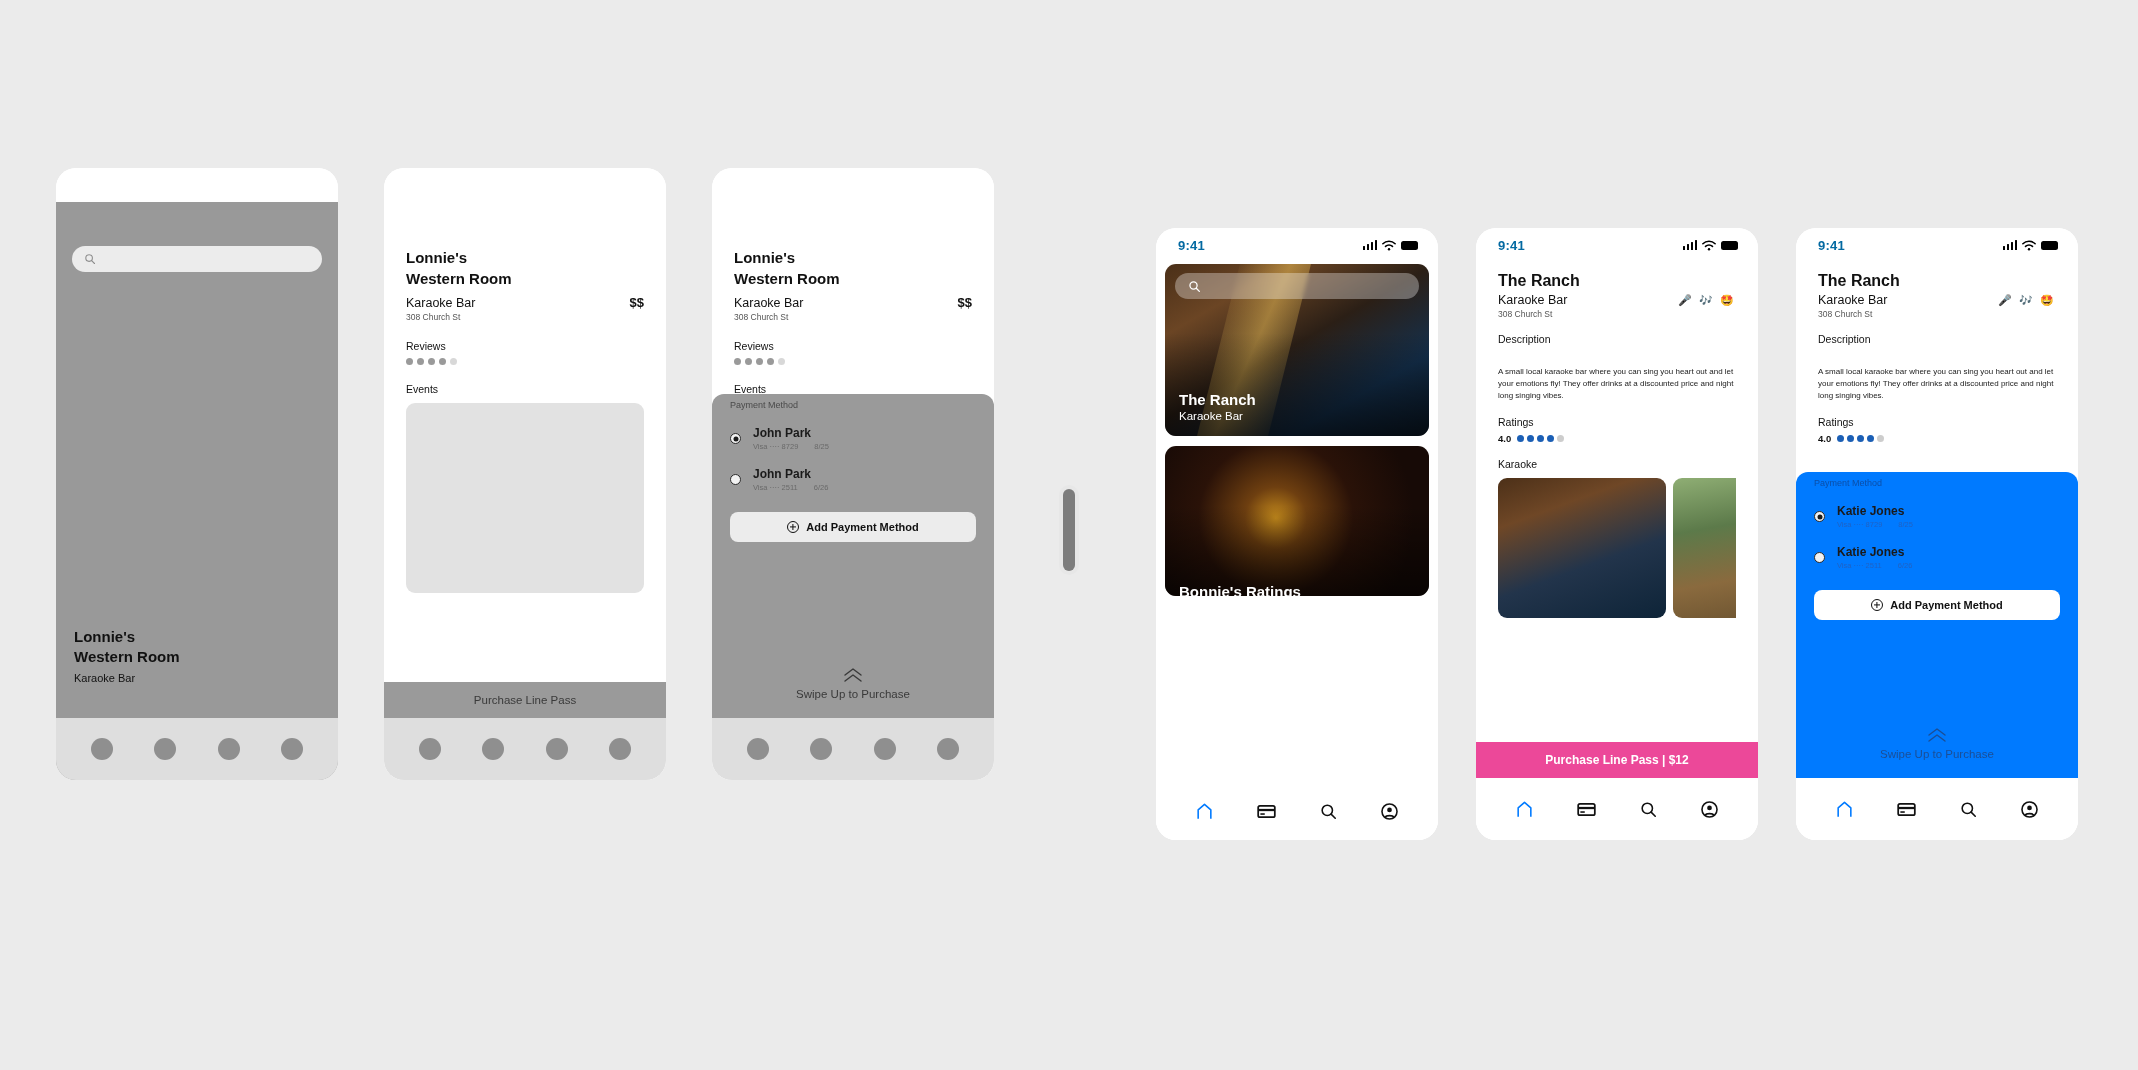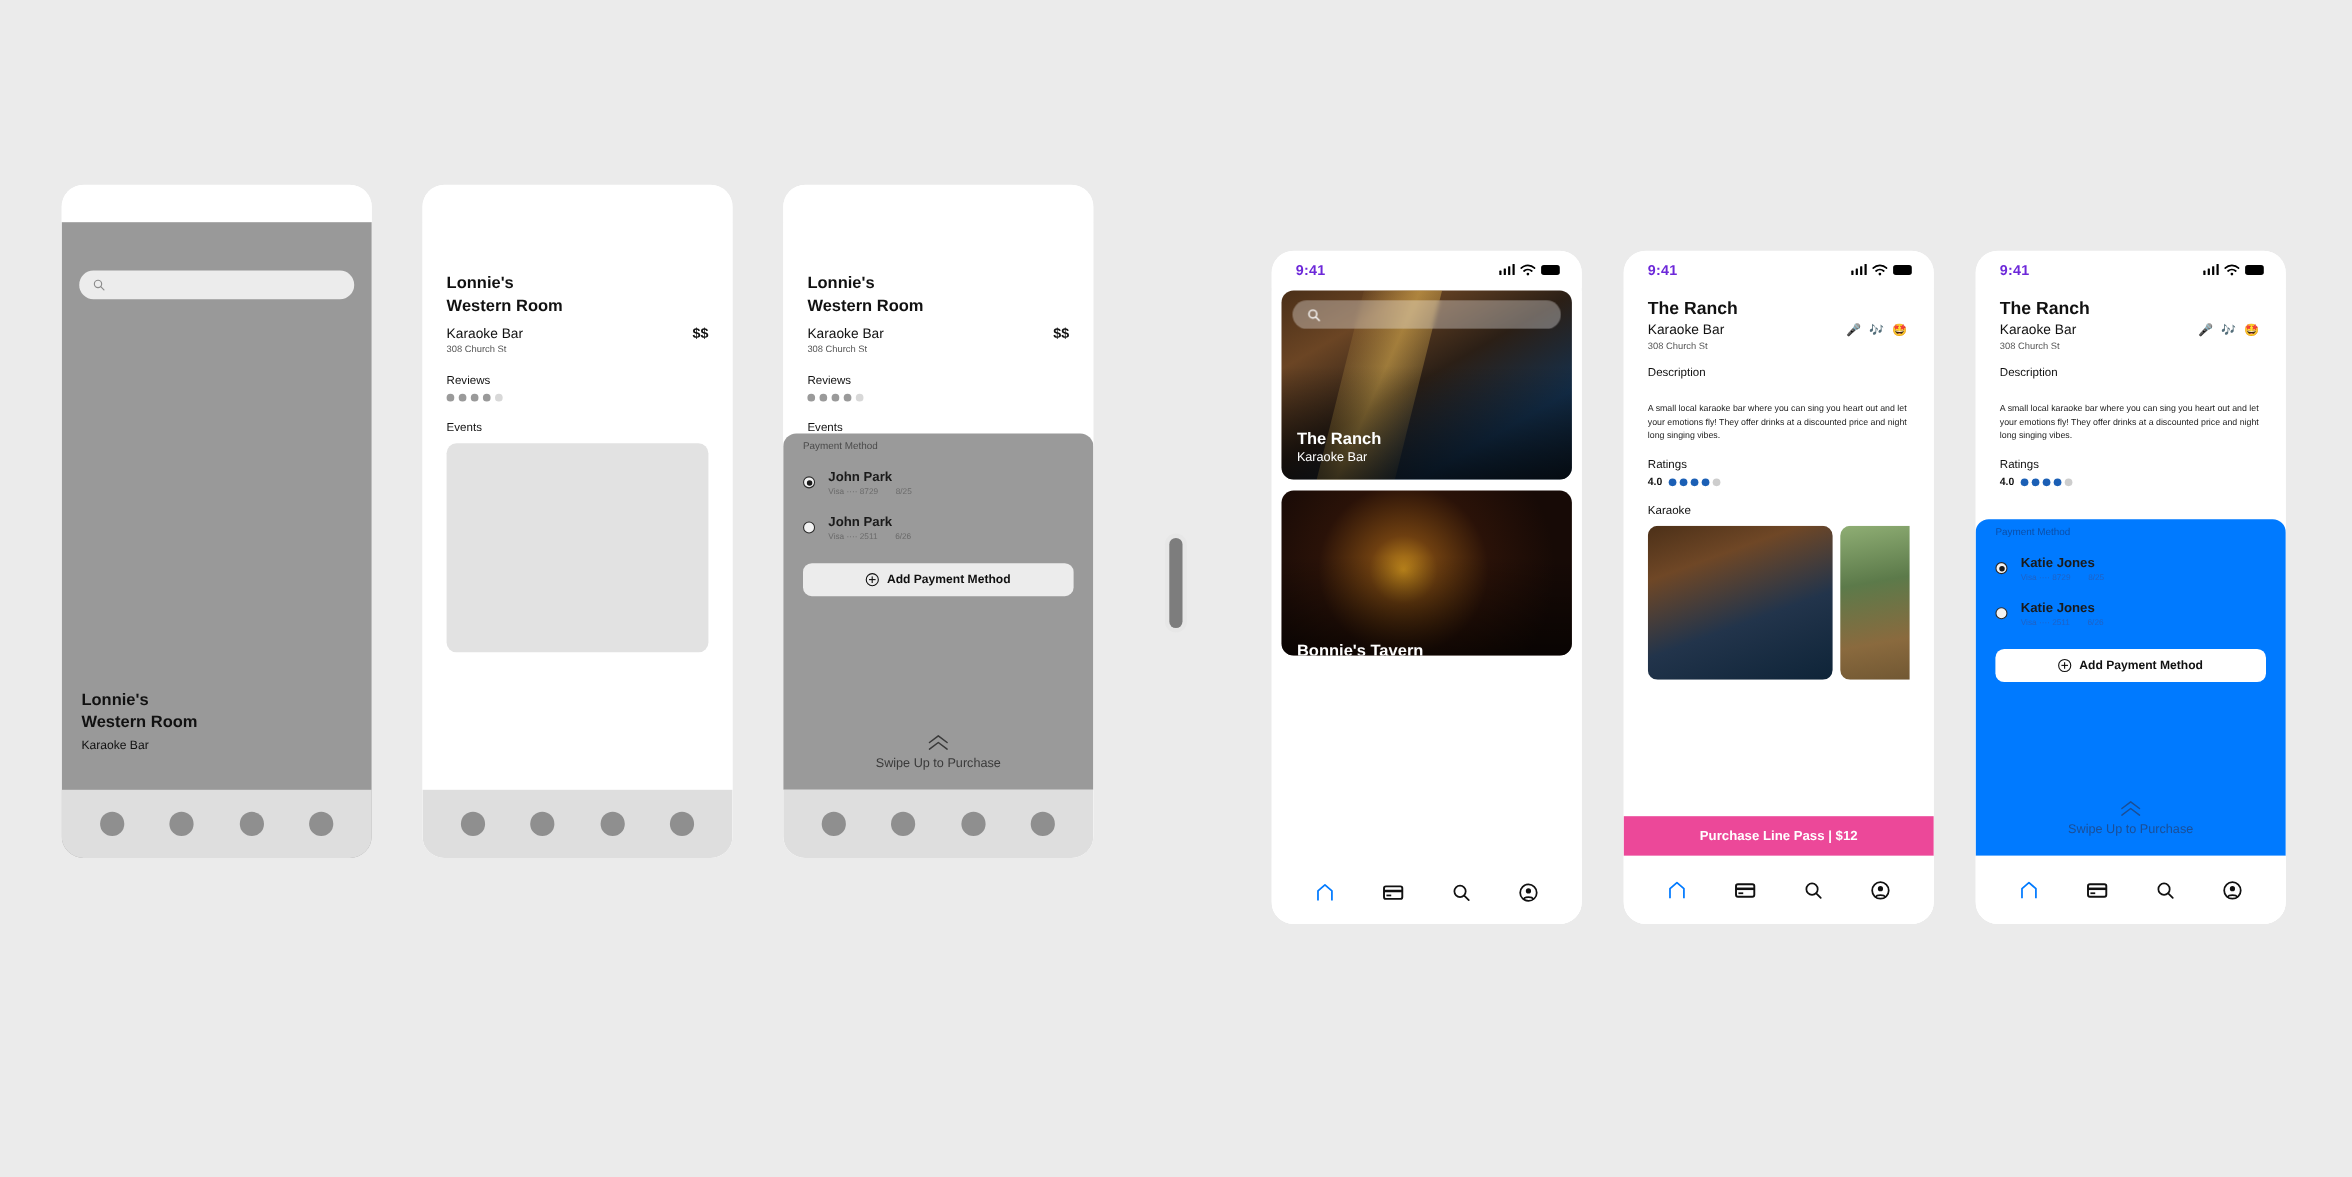--- a/index.html
+++ b/index.html
@@ -20,21 +20,21 @@
     overflow: hidden;
   }
   .phone.wire { background: #fff; }
 
   
   .statusbar {
     height: 34px; background:#fff;
     display:flex; align-items:center; justify-content:space-between;
     padding: 0 20px 0 22px;
   }
-  .st-time { font-size: 13px; font-weight: bold; color:#6d28d9; letter-spacing:.2px; }
+  .st-time { font-size: 13px; font-weight: bold; color:#0369a1; letter-spacing:.2px; }
   .st-icons { display:flex; align-items:center; gap:5px; }
   .bars { display:flex; align-items:flex-end; gap:1.5px; height:10px; }
   .bars i { display:block; width:2.5px; background:#000; border-radius:.5px; }
   .bars i:nth-child(1){height:4px}.bars i:nth-child(2){height:6px}
   .bars i:nth-child(3){height:8px}.bars i:nth-child(4){height:10px}
   .batt { width:17px; height:9px; border-radius:2.5px; background:#000; }
 
   
   .wf-body { position:relative; height:578px; background:#999; }
   .wf-search {
@@ -217,20 +217,21 @@
         <div class="dots">
           <i></i>
             <i></i>
             <i></i>
             <i></i>
             <i class="off"></i>
         </div>
         <div class="wb-h">Events</div>
         <div class="wb-card"></div>
       </div>
+      <div class="wf-cta">Purchase Line Pass</div>
       <div class="wf-tabbar">
         <span></span>
         <span></span>
         <span></span>
         <span></span>
       </div>
     </div>
   </div>
 
   <div class="phone" style="left:712px; top:168px;">
@@ -338,21 +339,21 @@
         </div>
         <div class="hero-cap">
           <h2>The Ranch</h2>
           <p>Karaoke Bar</p>
         </div>
       </div>
 
       <div class="hero2">
         <div class="hero-scrim"></div>
         <div class="hero-cap clip">
-          <h2>Bonnie's Tavern</h2>
+          <h2>Bonnie's Ratings</h2>
         </div>
       </div>
 
       <div class="tabbar">
         <svg width="19" height="19" viewBox="0 0 24 24">
           <path d="M4 21V10l8-7 8 7v11" fill="none" stroke="#007aff" stroke-width="2" stroke-linejoin="round"></path>
         </svg>
         <svg width="21" height="21" viewBox="0 0 24 24">
           <rect x="2.5" y="5.5" width="19" height="13" rx="2" fill="none" stroke="#111" stroke-width="2"></rect>
           <rect x="2.5" y="9" width="19" height="2.6" fill="#111"></rect>

